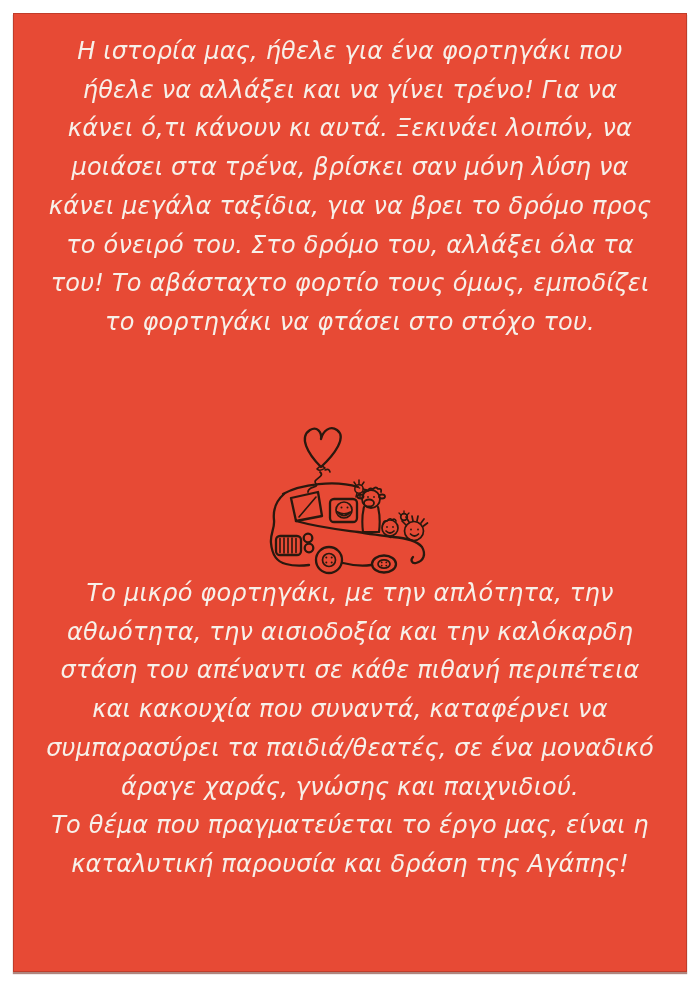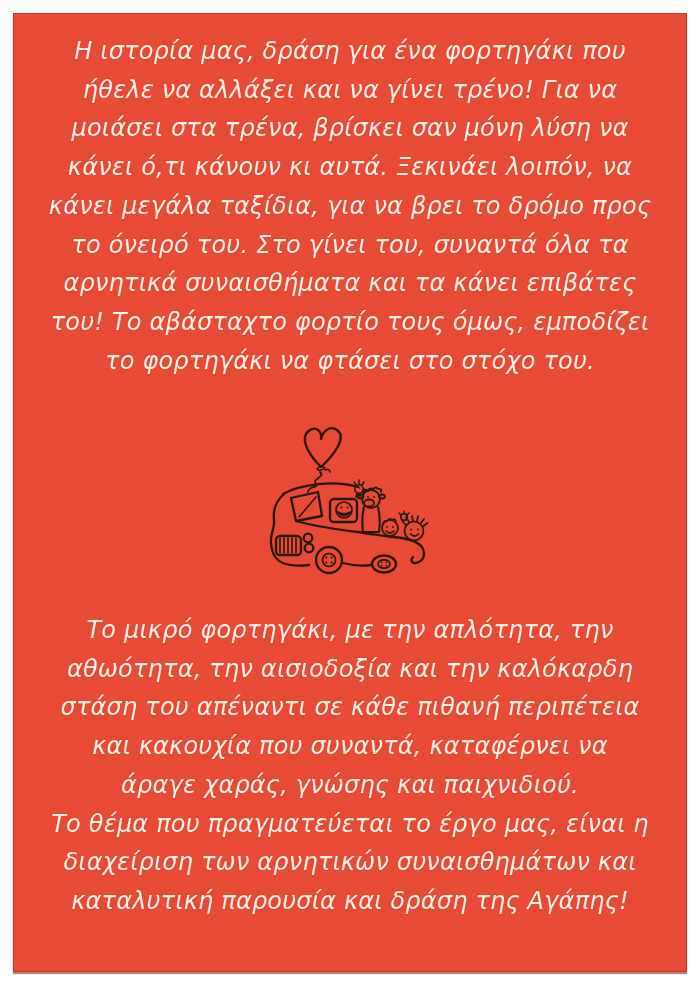--- a/index.html
+++ b/index.html
@@ -36,44 +36,43 @@
     color: #f7f0e9;
     font-style: italic;
     font-size: 24px;
     line-height: 38.7px;
     letter-spacing: 0.2px;
   }
   .text-block .line {
     white-space: nowrap;
   }
   .para-top { top: 18px; }
-  .para-bottom { top: 560px; margin-top: 37px; }
+  .para-bottom { top: 560px; }
   .truck-wrap {
     position: absolute;
     left: 249px;
     top: 407px;
     width: 235px;
     height: 155px;
   }
   .truck-wrap svg { display: block; width: 235px; height: 155px; }
 </style>
 </head>
 <body>
 
 <div class="page">
   <div class="poster">
 
     <div class="text-block para-top">
-      <div class="line">Η ιστορία μας, δράση για ένα φορτηγάκι που</div>
+      <div class="line">Η ιστορία μας, ήθελε για ένα φορτηγάκι που</div>
       <div class="line">ήθελε να αλλάξει και να γίνει τρένο! Για να</div>
+      <div class="line">κάνει ό,τι κάνουν κι αυτά. Ξεκινάει λοιπόν, να</div>
       <div class="line">μοιάσει στα τρένα, βρίσκει σαν μόνη λύση να</div>
-      <div class="line">κάνει ό,τι κάνουν κι αυτά. Ξεκινάει λοιπόν, να</div>
       <div class="line">κάνει μεγάλα ταξίδια, για να βρει το δρόμο προς</div>
-      <div class="line">το όνειρό του. Στο γίνει του, συναντά όλα τα</div>
-      <div class="line">αρνητικά συναισθήματα και τα κάνει επιβάτες</div>
+      <div class="line">το όνειρό του. Στο δρόμο του, αλλάξει όλα τα</div>
       <div class="line">του! Το αβάσταχτο φορτίο τους όμως, εμποδίζει</div>
       <div class="line">το φορτηγάκι να φτάσει στο στόχο του.</div>
     </div>
 
     <div class="truck-wrap">
       <svg viewBox="0 0 235 155" xmlns="http://www.w3.org/2000/svg">
         <g fill="none" stroke="#2a180e" stroke-width="2.3" stroke-linecap="round" stroke-linejoin="round">
 
           <g>
             <path d="M58 46 C44 32 36 16 47 9 C54 5 59 11 58 18 C60 10 67 4 74 9 C84 16 72 33 58 46 Z"></path>
@@ -162,20 +161,20 @@
 
         </g>
       </svg>
     </div>
 
     <div class="text-block para-bottom">
       <div class="line">Το μικρό φορτηγάκι, με την απλότητα, την</div>
       <div class="line">αθωότητα, την αισιοδοξία και την καλόκαρδη</div>
       <div class="line">στάση του απέναντι σε κάθε πιθανή περιπέτεια</div>
       <div class="line">και κακουχία που συναντά, καταφέρνει να</div>
+      <div class="line">συμπαρασύρει τα παιδιά/θεατές, σε ένα μοναδικό</div>
       <div class="line">άραγε χαράς, γνώσης και παιχνιδιού.</div>
       <div class="line">Το θέμα που πραγματεύεται το έργο μας, είναι η</div>
-      <div class="line">διαχείριση των αρνητικών συναισθημάτων και</div>
       <div class="line">καταλυτική παρουσία και δράση της Αγάπης!</div>
     </div>
 
   </div>
 </div>
 
 </body></html>

